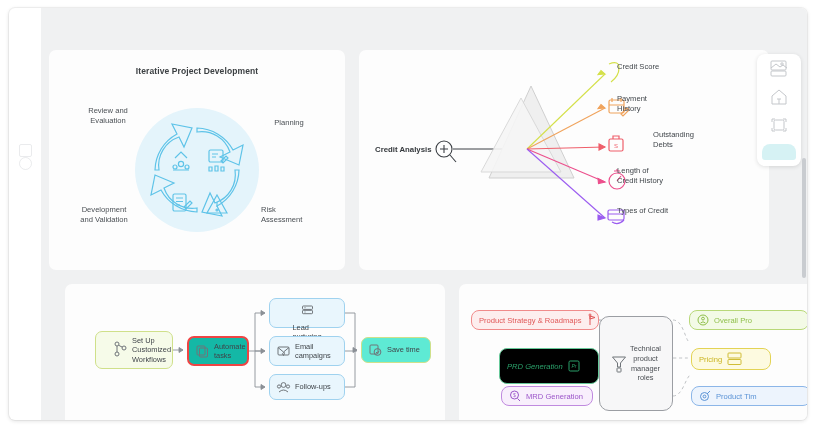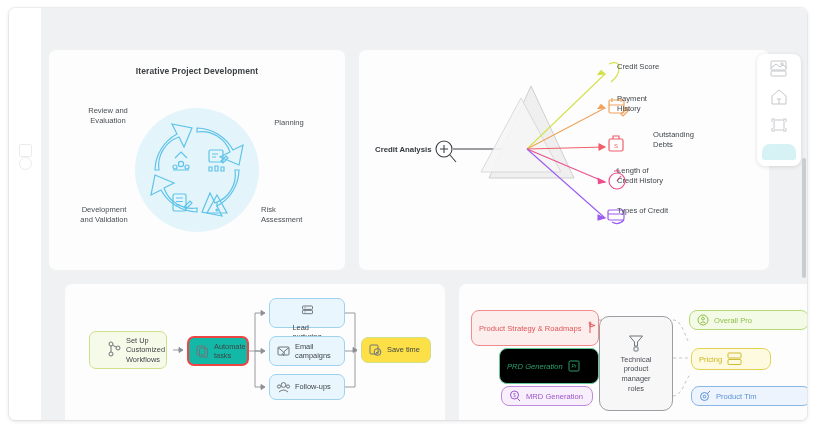--- a/index.html
+++ b/index.html
@@ -47,36 +47,36 @@
   .pi-3{left:258px;top:116px;}
   .pi-4{left:258px;top:156px;}
 
   
   .node{position:absolute;box-sizing:border-box;border-radius:7px;
     display:flex;align-items:center;gap:5px;padding:6px 7px;
     font-size:7.4px;line-height:1.28;color:#3f4449;}
   .node .nico{flex:0 0 auto;display:block;}
   .node .ntxt{display:block;}
 
-  .n-setup   {left:24px; top:47px; width:78px; height:38px;background:#f6fbe9;border:1px solid #cfe08a;padding-left:18px;}
+  .n-setup   {left:30px; top:47px; width:78px; height:38px;background:#f6fbe9;border:1px solid #cfe08a;padding-left:18px;}
   .n-auto    {left:122px;top:52px; width:62px; height:30px;background:#14b8a6;border:2px solid #ef4444;}
   .n-lead    {left:204px;top:14px; width:76px; height:30px;background:#e9f6fd;border:1px solid #9fd2ef;flex-direction:column;}
   .n-email   {left:204px;top:52px; width:76px; height:30px;background:#e9f6fd;border:1px solid #9fd2ef;}
   .n-follow  {left:204px;top:90px; width:76px; height:26px;background:#e9f6fd;border:1px solid #9fd2ef;}
-  .n-save    {left:296px;top:53px; width:70px; height:26px;background:#fde047;border:1px solid #cfe08a;}
+  .n-save    {left:296px;top:53px; width:70px; height:26px;background:#5eead4;border:1px solid #cfe08a;}
 
   
   .mm{position:absolute;box-sizing:border-box;border-radius:8px;
       display:flex;align-items:center;gap:5px;padding:5px 7px;
       font-size:7.6px;white-space:nowrap;}
   .mm-center{left:140px;top:32px;width:74px;height:95px;background:#f7f7f8;
-      border:1px solid #9b9ea3;border-radius:10px;flex-direction:column;
+      border:1px solid #9b9ea3;border-radius:10px;flex-direction:row;
       justify-content:center;gap:3px;text-align:center;font-size:7.4px;
       color:#4a4e53;line-height:1.3;}
-  .mm-ps {left:12px; top:26px; width:128px;height:36px;background:#fdeeee;border:1px solid #f08b8b;color:#e05757;}
+  .mm-ps {left:12px; top:26px; width:128px;height:20px;background:#fdeeee;border:1px solid #f08b8b;color:#e05757;}
   .mm-prd{left:40px; top:64px; width:100px;height:36px;background:#000000;border:1px solid #67c99a;color:#2aa06a;font-style:italic;}
   .mm-mrd{left:42px; top:102px;width:92px;height:20px;background:#f8effc;border:1px solid #c08adf;color:#9b55c9;}
   .mm-op {left:230px;top:26px; width:120px;height:20px;background:#f3fae6;border:1px solid #b8d878;color:#8fbf4a;}
   .mm-pr {left:232px;top:64px; width:80px; height:22px;background:#fdfae0;border:1px solid #e3d355;color:#cbb522;}
   .mm-pt {left:232px;top:102px;width:120px;height:20px;background:#edf4fd;border:1px solid #8cb6e8;color:#5b93d6;}
 
   svg{display:block;overflow:visible;}
   .abs{position:absolute;left:0;top:0;}
 </style>
 </head>

